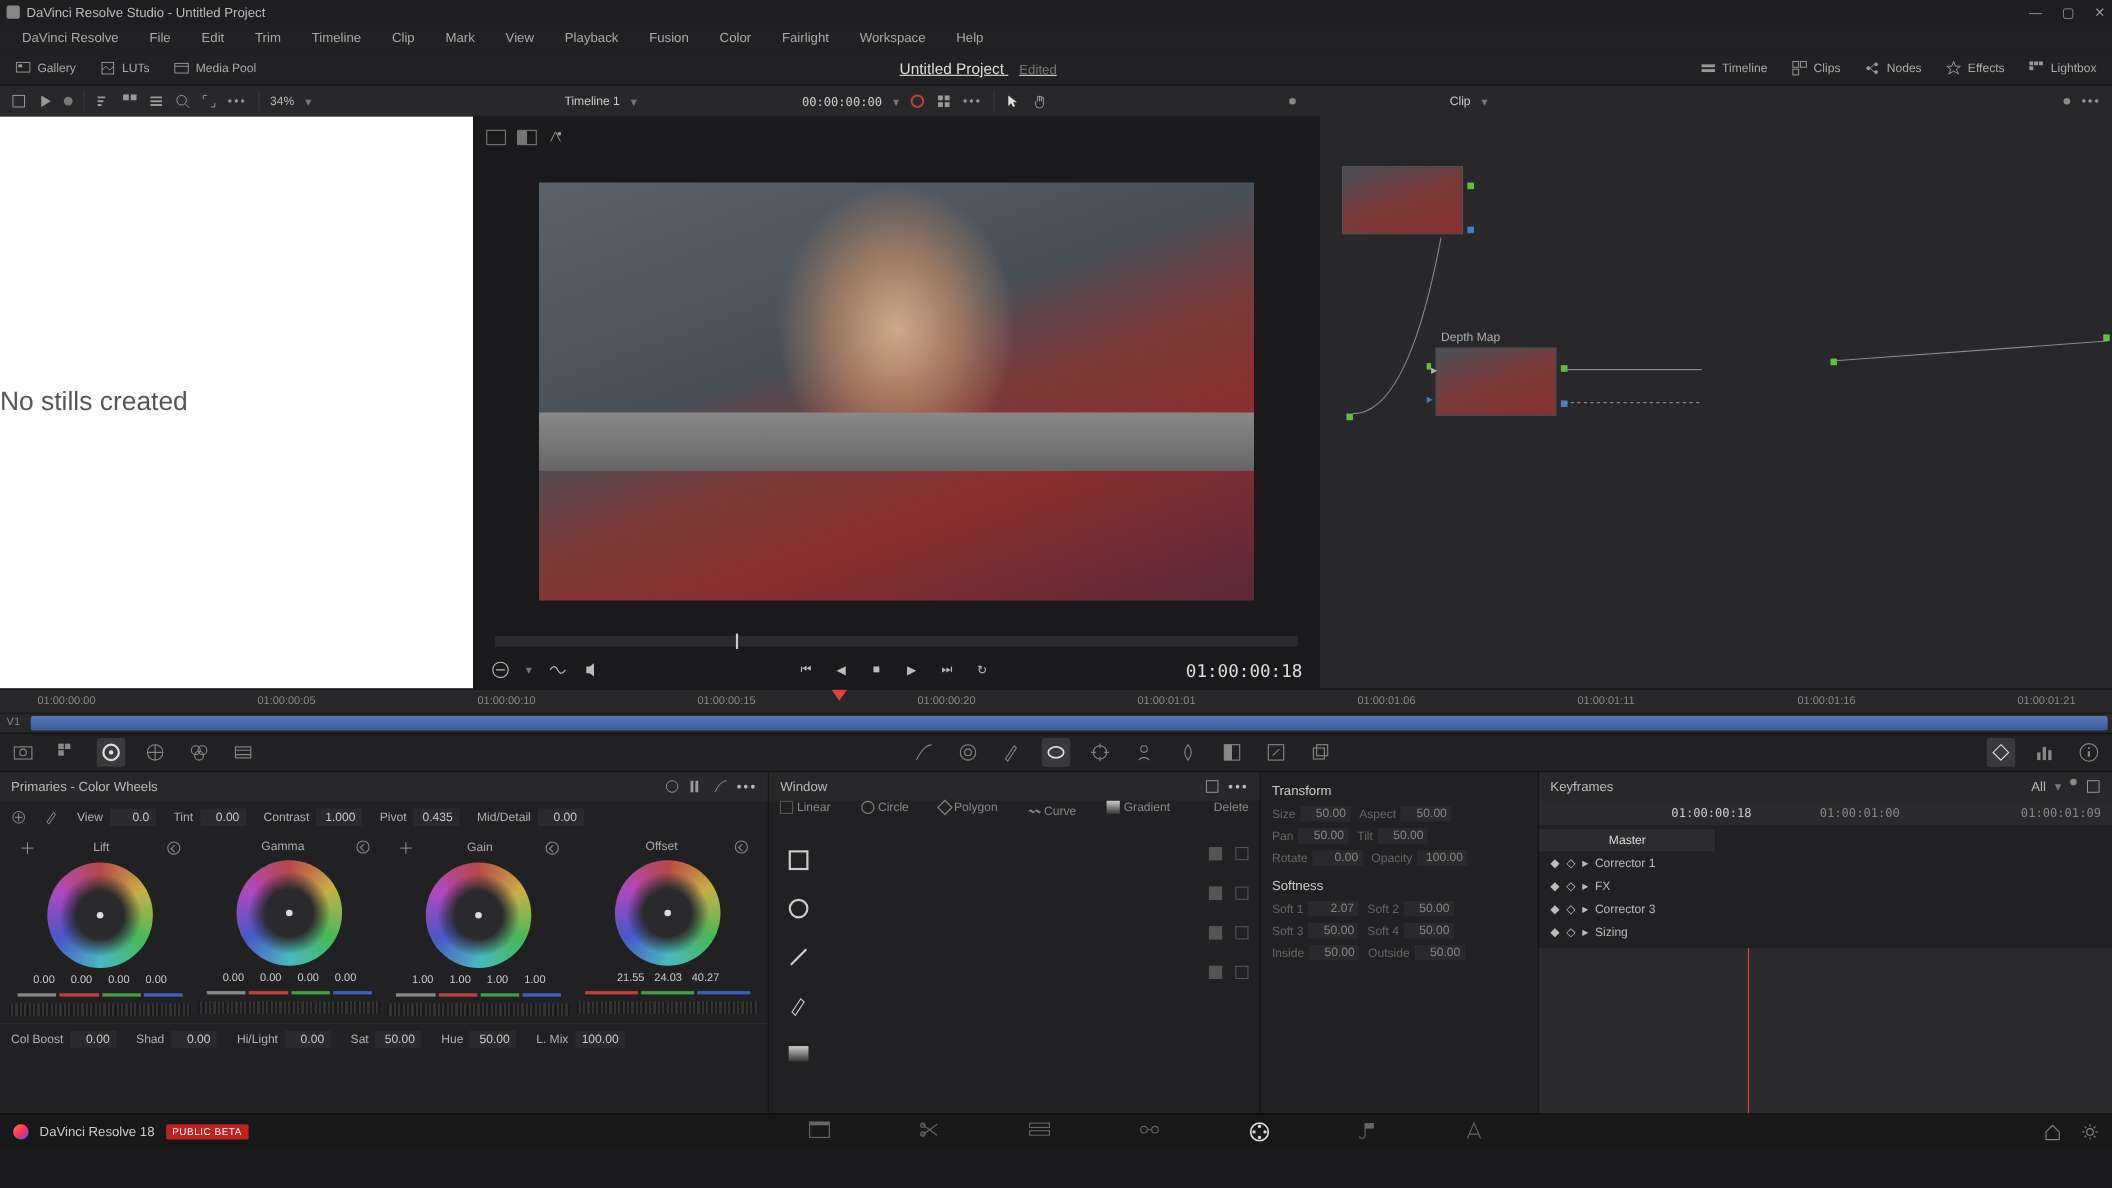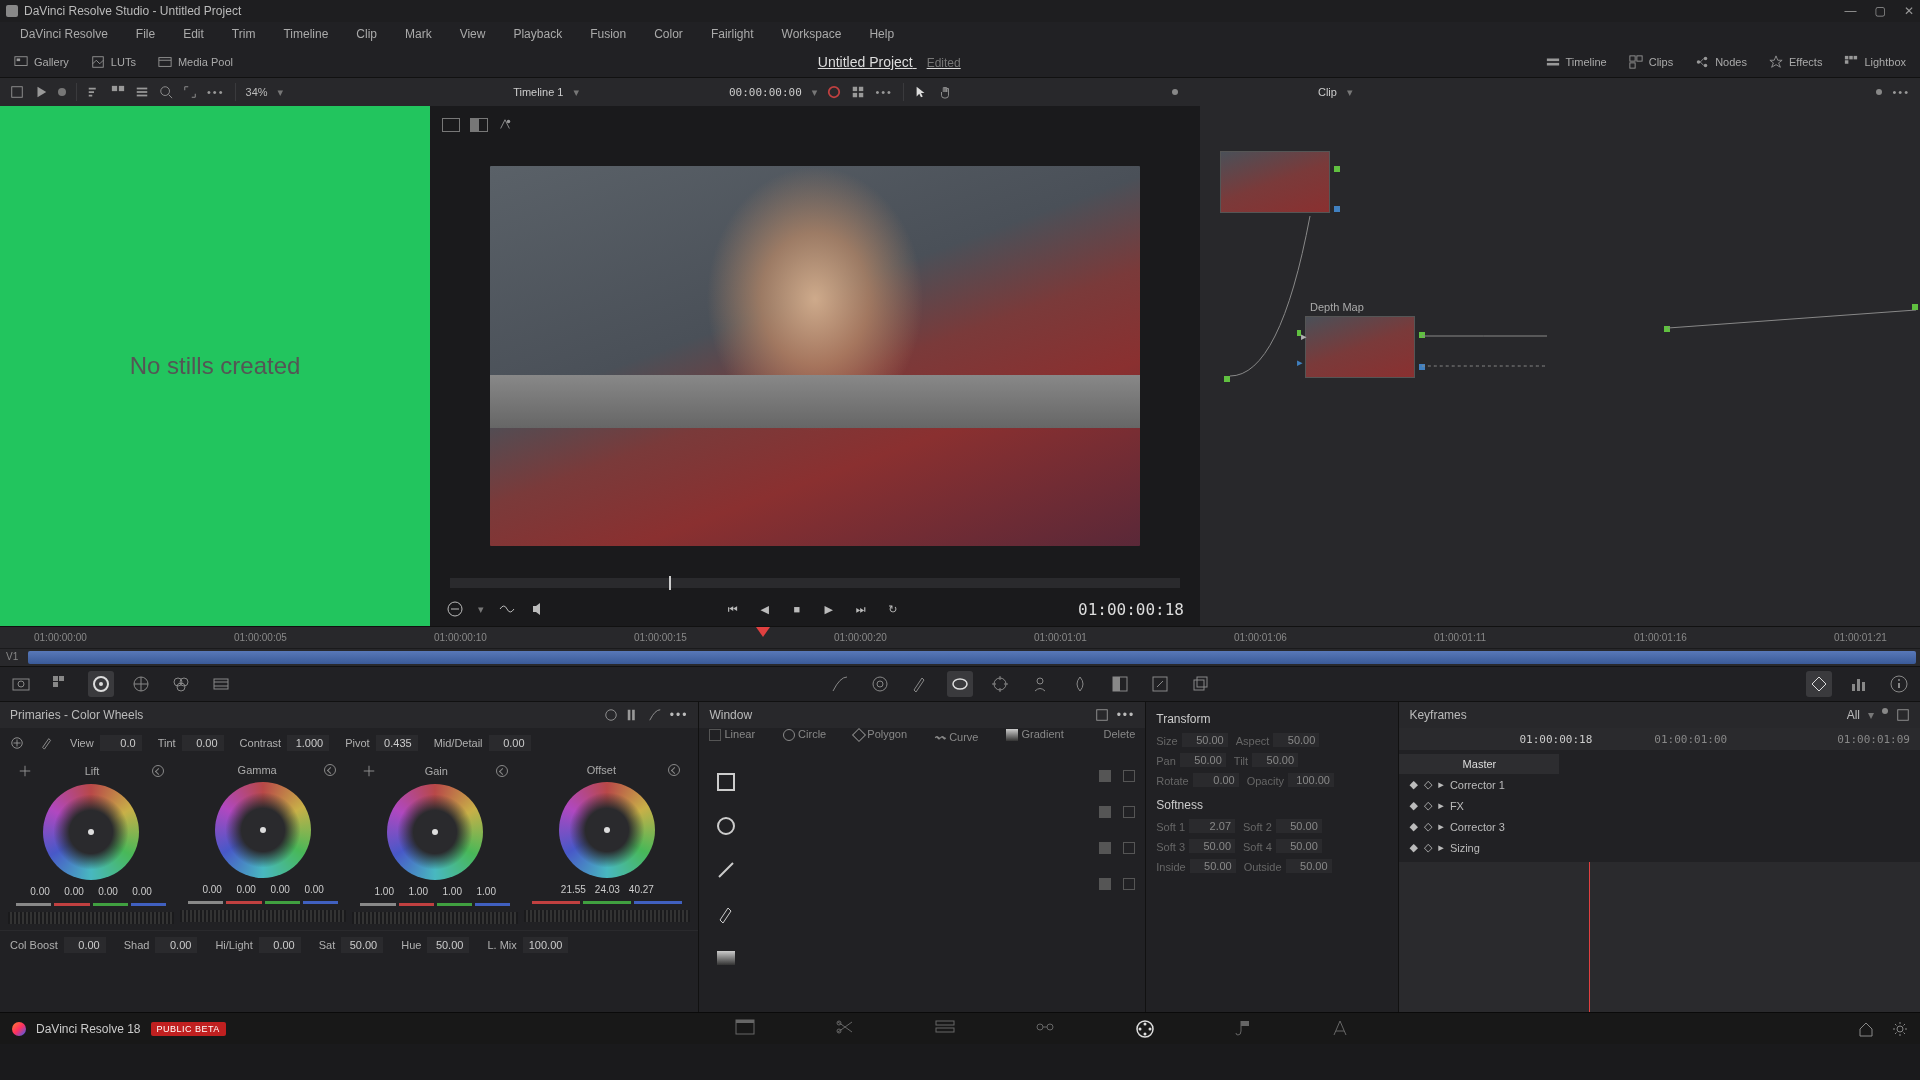--- a/index.html
+++ b/index.html
@@ -13,21 +13,21 @@
 .toolbar { background: #212124; height: 32px; display: flex; align-items: center; padding: 0 8px; border-bottom: 1px solid #111; }
 .toolbar .left, .toolbar .right { display: flex; align-items: center; gap: 10px; }
 .toolbar .center { flex: 1; text-align: center; font-size: 14px; color: #ddd; text-decoration: underline; }
 .toolbar .center .edited { color: #777; font-size: 12px; margin-left: 10px; }
 .tb-btn { display: flex; align-items: center; gap: 6px; cursor: pointer; color: #aaa; padding: 3px 6px; }
 .tb-btn svg, .icon svg { fill: #aaa; }
 .subbar { background: #28282b; height: 28px; display: flex; align-items: center; }
 .subbar .group { display: flex; align-items: center; gap: 10px; padding: 0 10px; }
 .subbar .sep { width: 1px; height: 18px; background: #3a3a3d; }
 .main { display: flex; height: 520px; }
-.gallery { width: 430px; background: #22c55e; display: flex; align-items: center; justify-content: center; color: #555; font-size: 24px; }
+.gallery { width: 430px; background: #ffffff; display: flex; align-items: center; justify-content: flex-start; color: #555; font-size: 24px; }
 .viewer-wrap { flex: 1; background: #1a1a1c; display: flex; flex-direction: column; padding-top: 6px; }
 .viewer-tools { height: 26px; padding: 0 12px; display: flex; align-items: center; gap: 10px; }
 .viewer-tools .vt { width: 18px; height: 14px; border: 1px solid #777; cursor: pointer; }
 .viewer { flex: 1; display: flex; align-items: center; justify-content: center; padding: 8px 24px; }
 .viewer-img { width: 650px; height: 380px; background: linear-gradient(160deg,#5a6168 0%, #4a5058 40%, #7a3a3a 55%, #8a3030 70%, #5a2838 100%); border-radius: 1px; position: relative; overflow: hidden; }
 .viewer-img::before { content:""; position:absolute; inset:0; background: radial-gradient(ellipse 180px 220px at 50% 35%, rgba(220,180,145,0.9) 0%, rgba(190,140,105,0.7) 30%, transparent 60%); }
 .viewer-img::after{content:"";position:absolute;left:0;right:0;top:55%;height:14%;background:linear-gradient(#888,#666);}
 .scrub { height: 10px; margin: 4px 20px; background: #2a2a2d; position: relative; }
 .scrub::after { content:""; position:absolute; left:30%; top:-2px; width:2px; height:14px; background:#ccc; }
 .transport { height: 34px; display: flex; align-items: center; padding: 0 16px; gap: 14px; }

